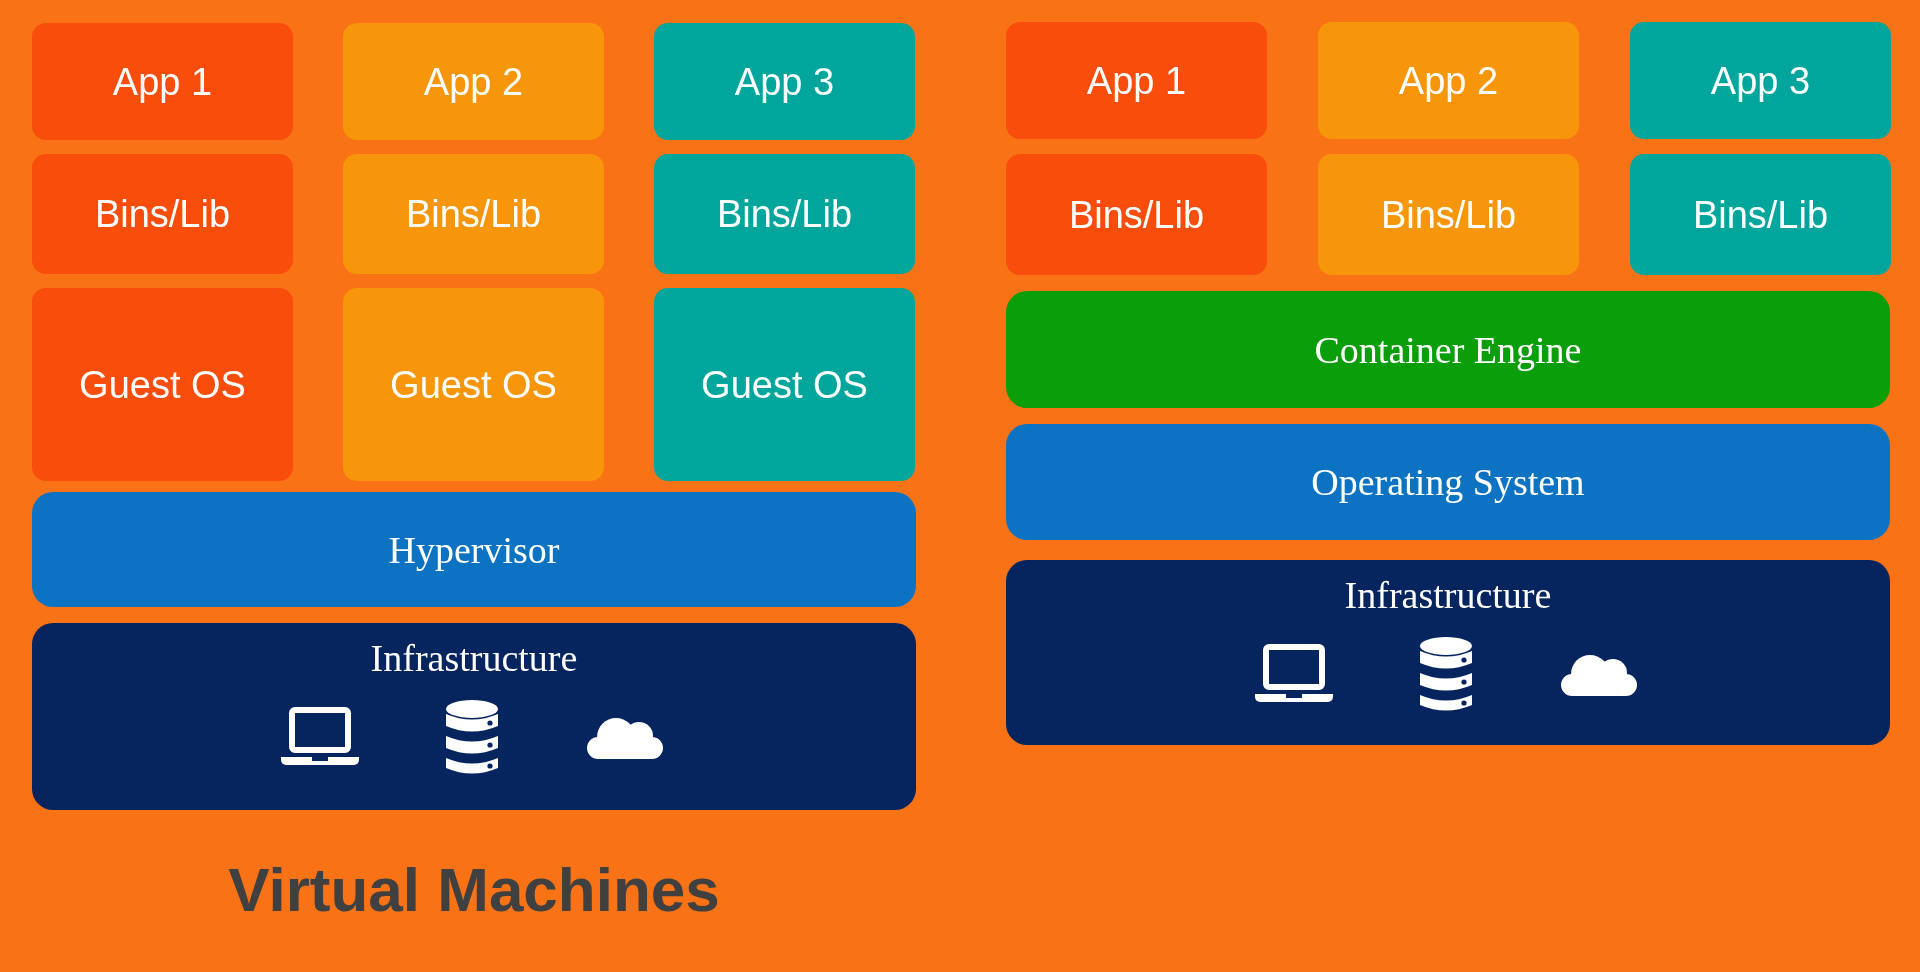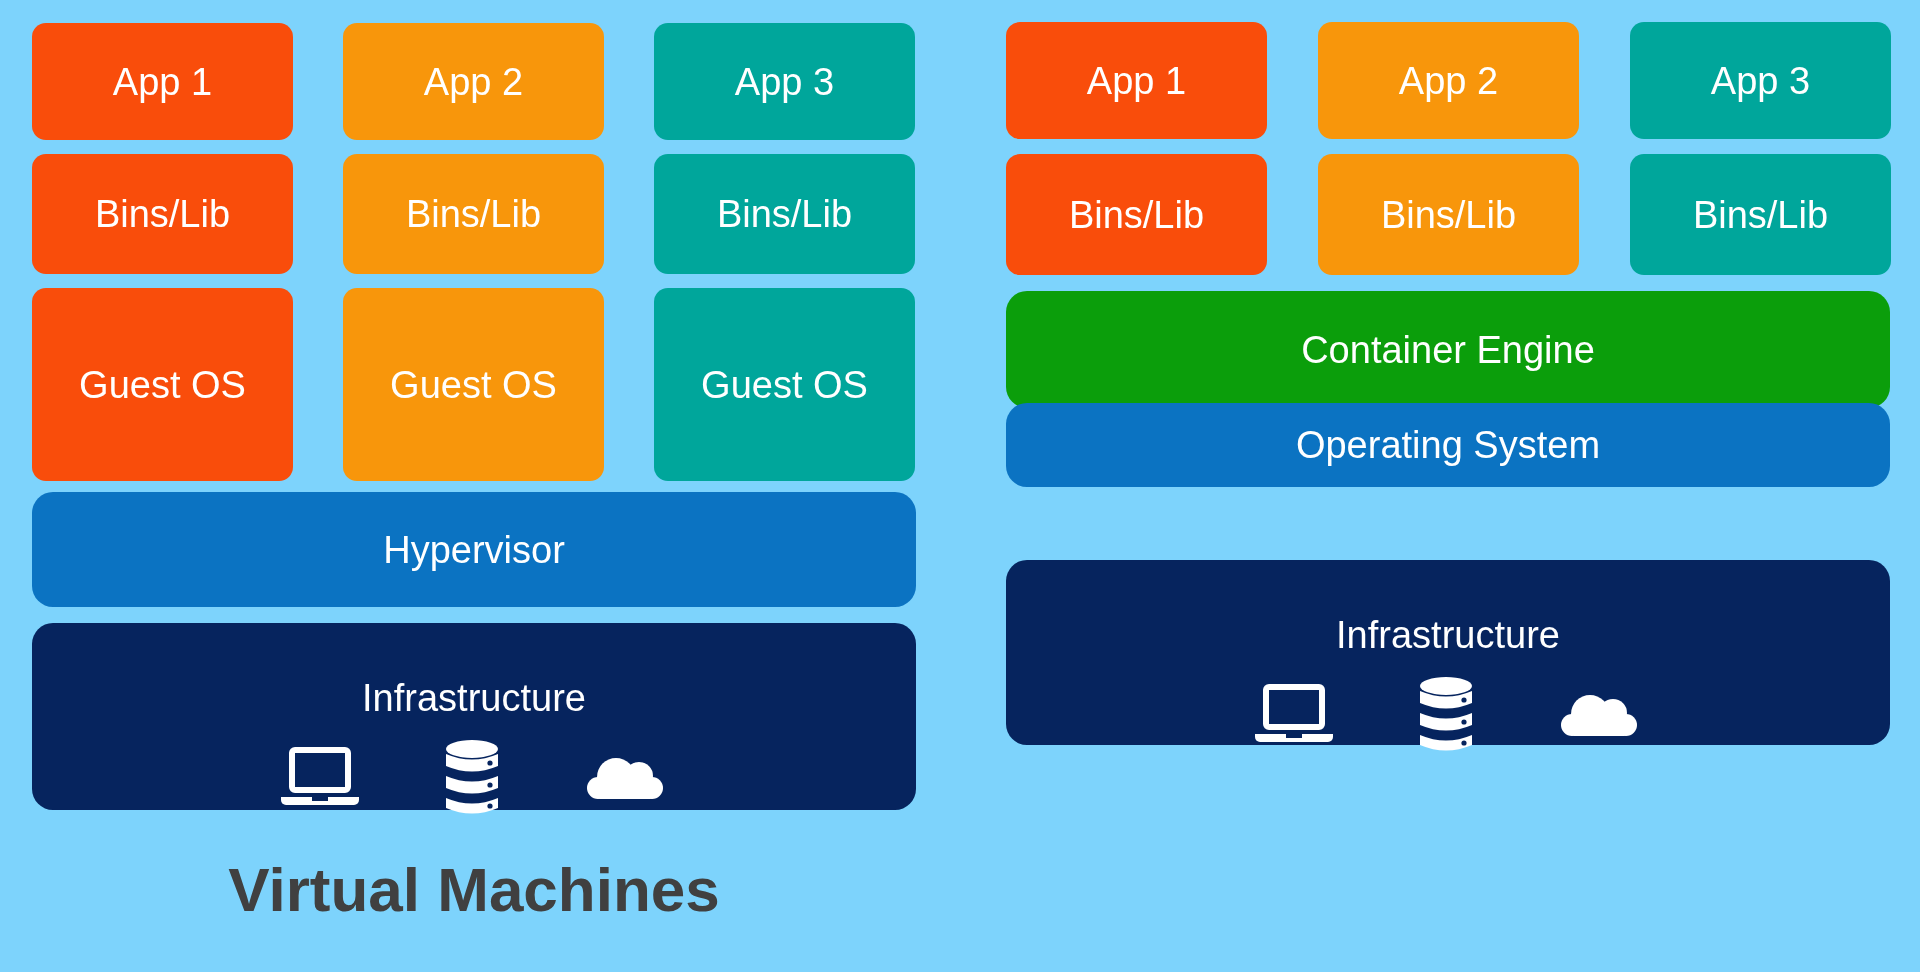--- a/index.html
+++ b/index.html
@@ -5,46 +5,46 @@
   html, body {
     margin: 0;
     padding: 0;
     background: #FFFFFF;
     font-family: "Liberation Sans", sans-serif;
   }
   .canvas {
     position: relative;
     width: 1920px;
     height: 972px;
-    background: #7dd3fc;
+    background: #f97316;
     overflow: hidden;
   }
   .block {
     position: absolute;
     border-radius: 14px;
     display: flex;
     align-items: center;
     justify-content: center;
     color: #FFFFFF;
     font-size: 38px;
     line-height: 1;
     white-space: nowrap;
   }
   .wide {
     border-radius: 21px;
+    font-family: Liberation Serif, serif;
   }
   .infra {
     flex-direction: column;
     justify-content: flex-start;
     padding-top: 16px;
     box-sizing: border-box;
   }
   .infra .infra-label {
     font-size: 38px;
-    margin-top: 40px;
   }
   .icon-row {
     display: flex;
     align-items: center;
     gap: 82px;
     margin-top: 22px;
   }
   .icon-row svg {
     display: block;
   }
@@ -147,21 +147,21 @@
     <span>Bins/Lib</span>
   </div>
   <div class="block" style="left: 1630px; top: 154px; width: 261px; height: 121px; background-color: rgb(0, 166, 155);">
     <span>Bins/Lib</span>
   </div>
 
   <div class="block wide" style="left: 1006px; top: 291px; width: 884px; height: 117px; background-color: rgb(11, 158, 11);">
     <span>Container Engine</span>
   </div>
 
-  <div class="block wide" style="left: 1006px; top: 403px; width: 884px; height: 84px; background-color: rgb(11, 115, 194);">
+  <div class="block wide" style="left: 1006px; top: 424px; width: 884px; height: 116px; background-color: rgb(11, 115, 194);">
     <span>Operating System</span>
   </div>
 
   <div class="block wide infra" style="left: 1006px; top: 560px; width: 884px; height: 185px; background-color: rgb(6, 36, 94);">
     <span class="infra-label">Infrastructure</span>
     <div class="icon-row">
       <svg width="82" height="62" viewBox="0 0 82 62">
         <rect class="white-stroke" x="13" y="3" width="56" height="40" rx="3" stroke-width="6"></rect>
         <path class="white-fill" d="M2 50 h78 v3 a5 5 0 0 1 -5 5 H7 a5 5 0 0 1 -5 -5 z"></path>
         <rect class="navy-fill" x="33" y="50" width="16" height="4"></rect>

